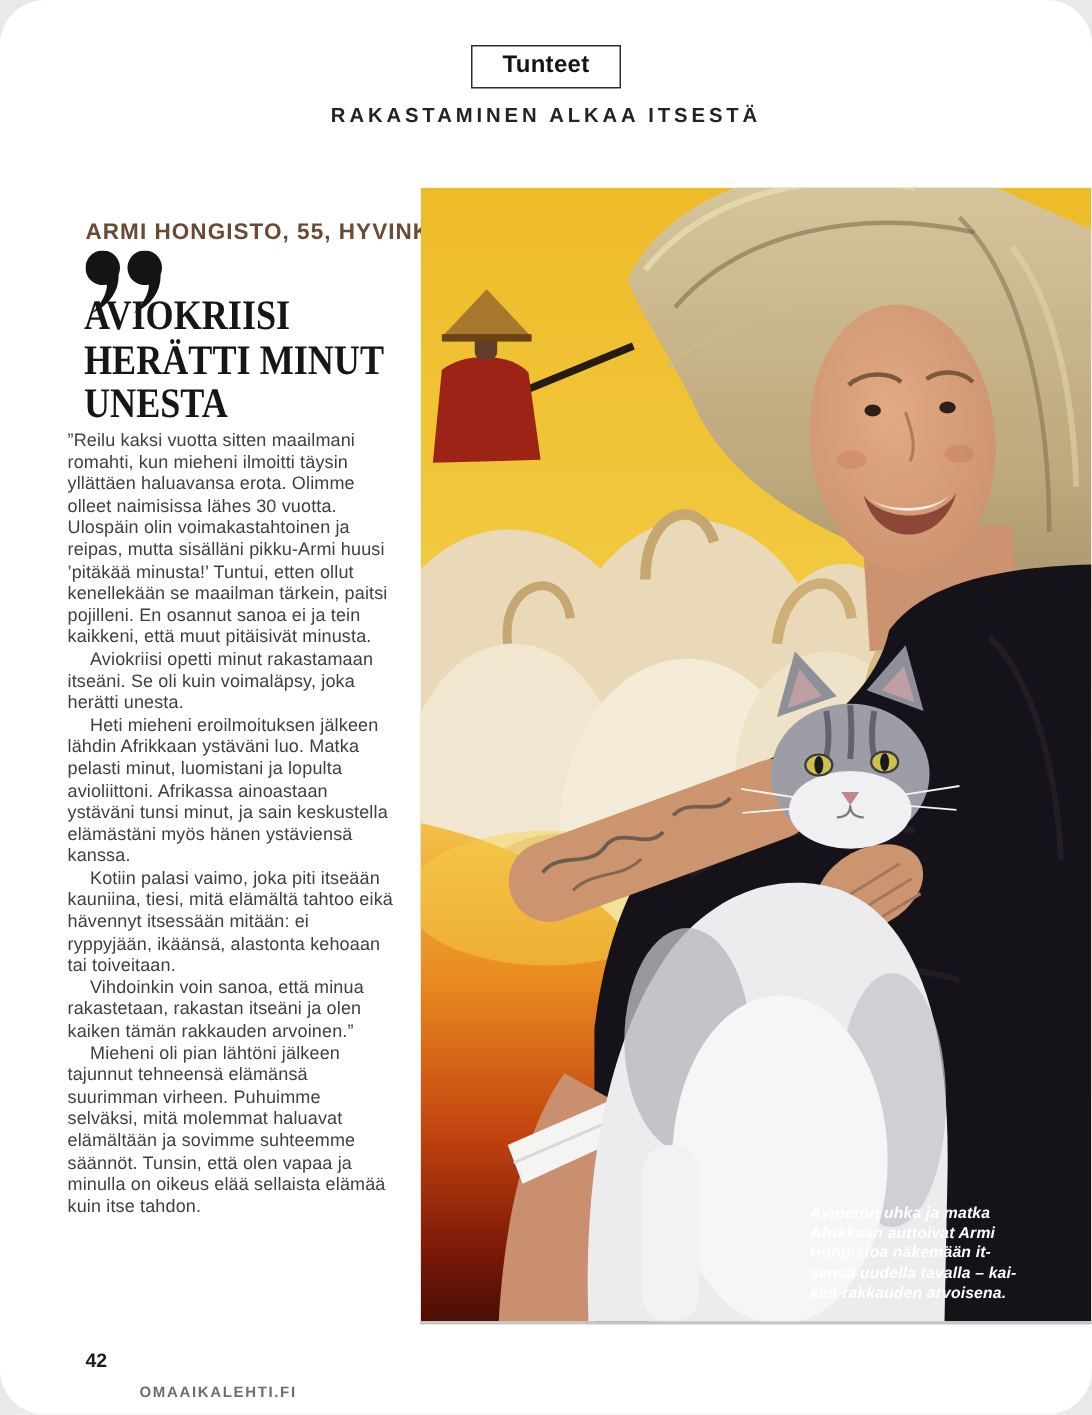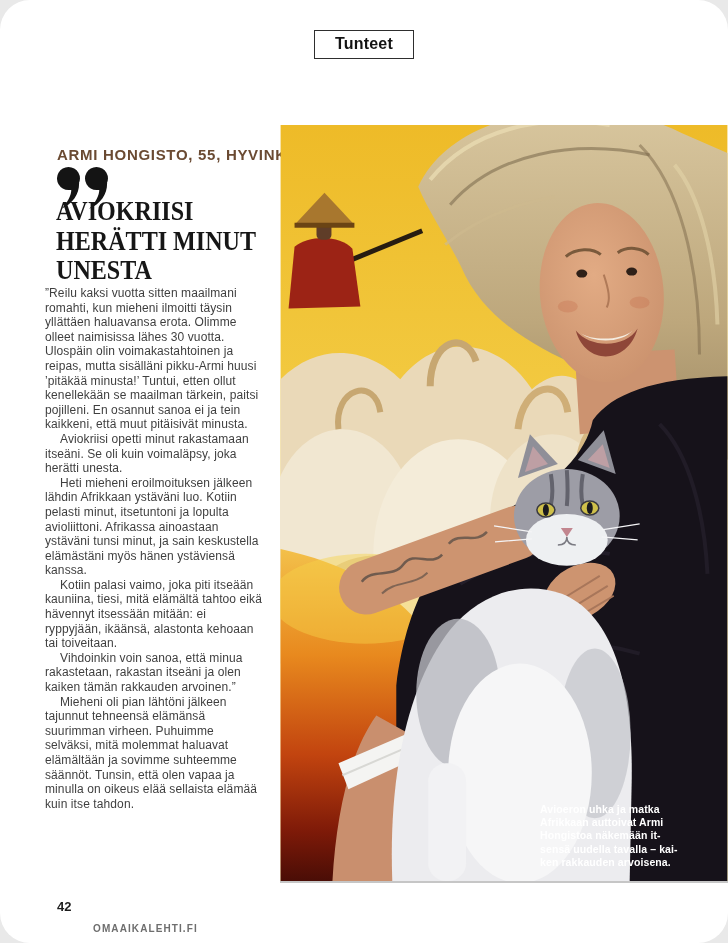--- a/index.html
+++ b/index.html
@@ -48,39 +48,41 @@
   
   .photo{
     position:absolute;left:280px;top:125px;width:448px;height:758px;
     overflow:hidden;border-bottom:2px solid #c6c6c6;
   }
   .photo svg{display:block;width:100%;height:100%;}
   .photo-caption{
     position:absolute;left:260px;top:678px;width:172px;
     color:#ffffff;font-size:10.5px;font-weight:bold;line-height:13.2px;
     letter-spacing:.1px;
+    font-style:italic;
   }
   
   .folio{
     position:absolute;left:57px;top:899px;
     font-size:13px;font-weight:bold;color:#1d1d1d;
   }
   .site{
     position:absolute;left:93px;top:923px;
     font-size:10px;color:#6e6e6e;letter-spacing:1.1px;font-weight:bold;
   }
 </style>
 </head>
 <body>
 
 <div class="page">
 
   <div class="tag-box">
     <span>Tunteet</span>
   </div>
+  <div class="kicker">RAKASTAMINEN ALKAA ITSESTÄ</div>
 
   <div class="byline">ARMI HONGISTO, 55, HYVINKÄÄ</div>
 
   <div class="bigquote">
     <svg viewBox="0 0 52 42" xmlns="http://www.w3.org/2000/svg">
       <g fill="#141414">
         <path d="M11.5,0 a11.5,11.5 0 1,1 -0.02,0 Z M22,14 C23,26 17,36 4,42 C14,32 16,23 13,17 Z"></path>
         <path d="M39.5,0 a11.5,11.5 0 1,1 -0.02,0 Z M50,14 C51,26 45,36 32,42 C42,32 44,23 41,17 Z"></path>
       </g>
     </svg>
@@ -88,21 +90,21 @@
 
   <h1 class="headline">
     <span>AVIOKRIISI</span>
     <span>HERÄTTI MINUT</span>
     <span>UNESTA</span>
   </h1>
 
   <div class="bodycol">
     <p>”Reilu kaksi vuotta sitten maailmani romahti, kun mieheni ilmoitti täysin yllättäen haluavansa erota. Olimme olleet naimisissa lähes 30 vuotta. Ulospäin olin voimakastahtoinen ja reipas, mutta sisälläni pikku-Armi huusi ’pitäkää minusta!’ Tuntui, etten ollut kenellekään se maailman tärkein, paitsi pojilleni. En osannut sanoa ei ja tein kaikkeni, että muut pitäisivät minusta.</p>
     <p>Aviokriisi opetti minut rakastamaan itseäni. Se oli kuin voimaläpsy, joka herätti unesta.</p>
-    <p>Heti mieheni eroilmoituksen jälkeen lähdin Afrikkaan ystäväni luo. Kotiin pelasti minut, itsetuntoni ja lopulta avioliittoni. Afrikassa ainoastaan ystäväni tunsi minut, ja sain keskustella elämästäni myös hänen ystäviensä kanssa.</p>
+    <p>Heti mieheni eroilmoituksen jälkeen lähdin Afrikkaan ystäväni luo. Matka pelasti minut, luomistani ja lopulta avioliittoni. Afrikassa ainoastaan ystäväni tunsi minut, ja sain keskustella elämästäni myös hänen ystäviensä kanssa.</p>
     <p>Kotiin palasi vaimo, joka piti itseään kauniina, tiesi, mitä elämältä tahtoo eikä hävennyt itsessään mitään: ei ryppyjään, ikäänsä, alastonta kehoaan tai toiveitaan.</p>
     <p>Vihdoinkin voin sanoa, että minua rakastetaan, rakastan itseäni ja olen kaiken tämän rakkauden arvoinen.”</p>
     <p>Mieheni oli pian lähtöni jälkeen tajunnut tehneensä elämänsä suurimman virheen. Puhuimme selväksi, mitä molemmat haluavat elämältään ja sovimme suhteemme säännöt. Tunsin, että olen vapaa ja minulla on oikeus elää sellaista elämää kuin itse tahdon.</p>
   </div>
 
   <div class="photo">
     <svg viewBox="0 0 448 758" xmlns="http://www.w3.org/2000/svg">
       <defs>
         <linearGradient id="sky" x1="0" y1="0" x2="0" y2="1">
           <stop offset="0" stop-color="#eebb28"></stop>

